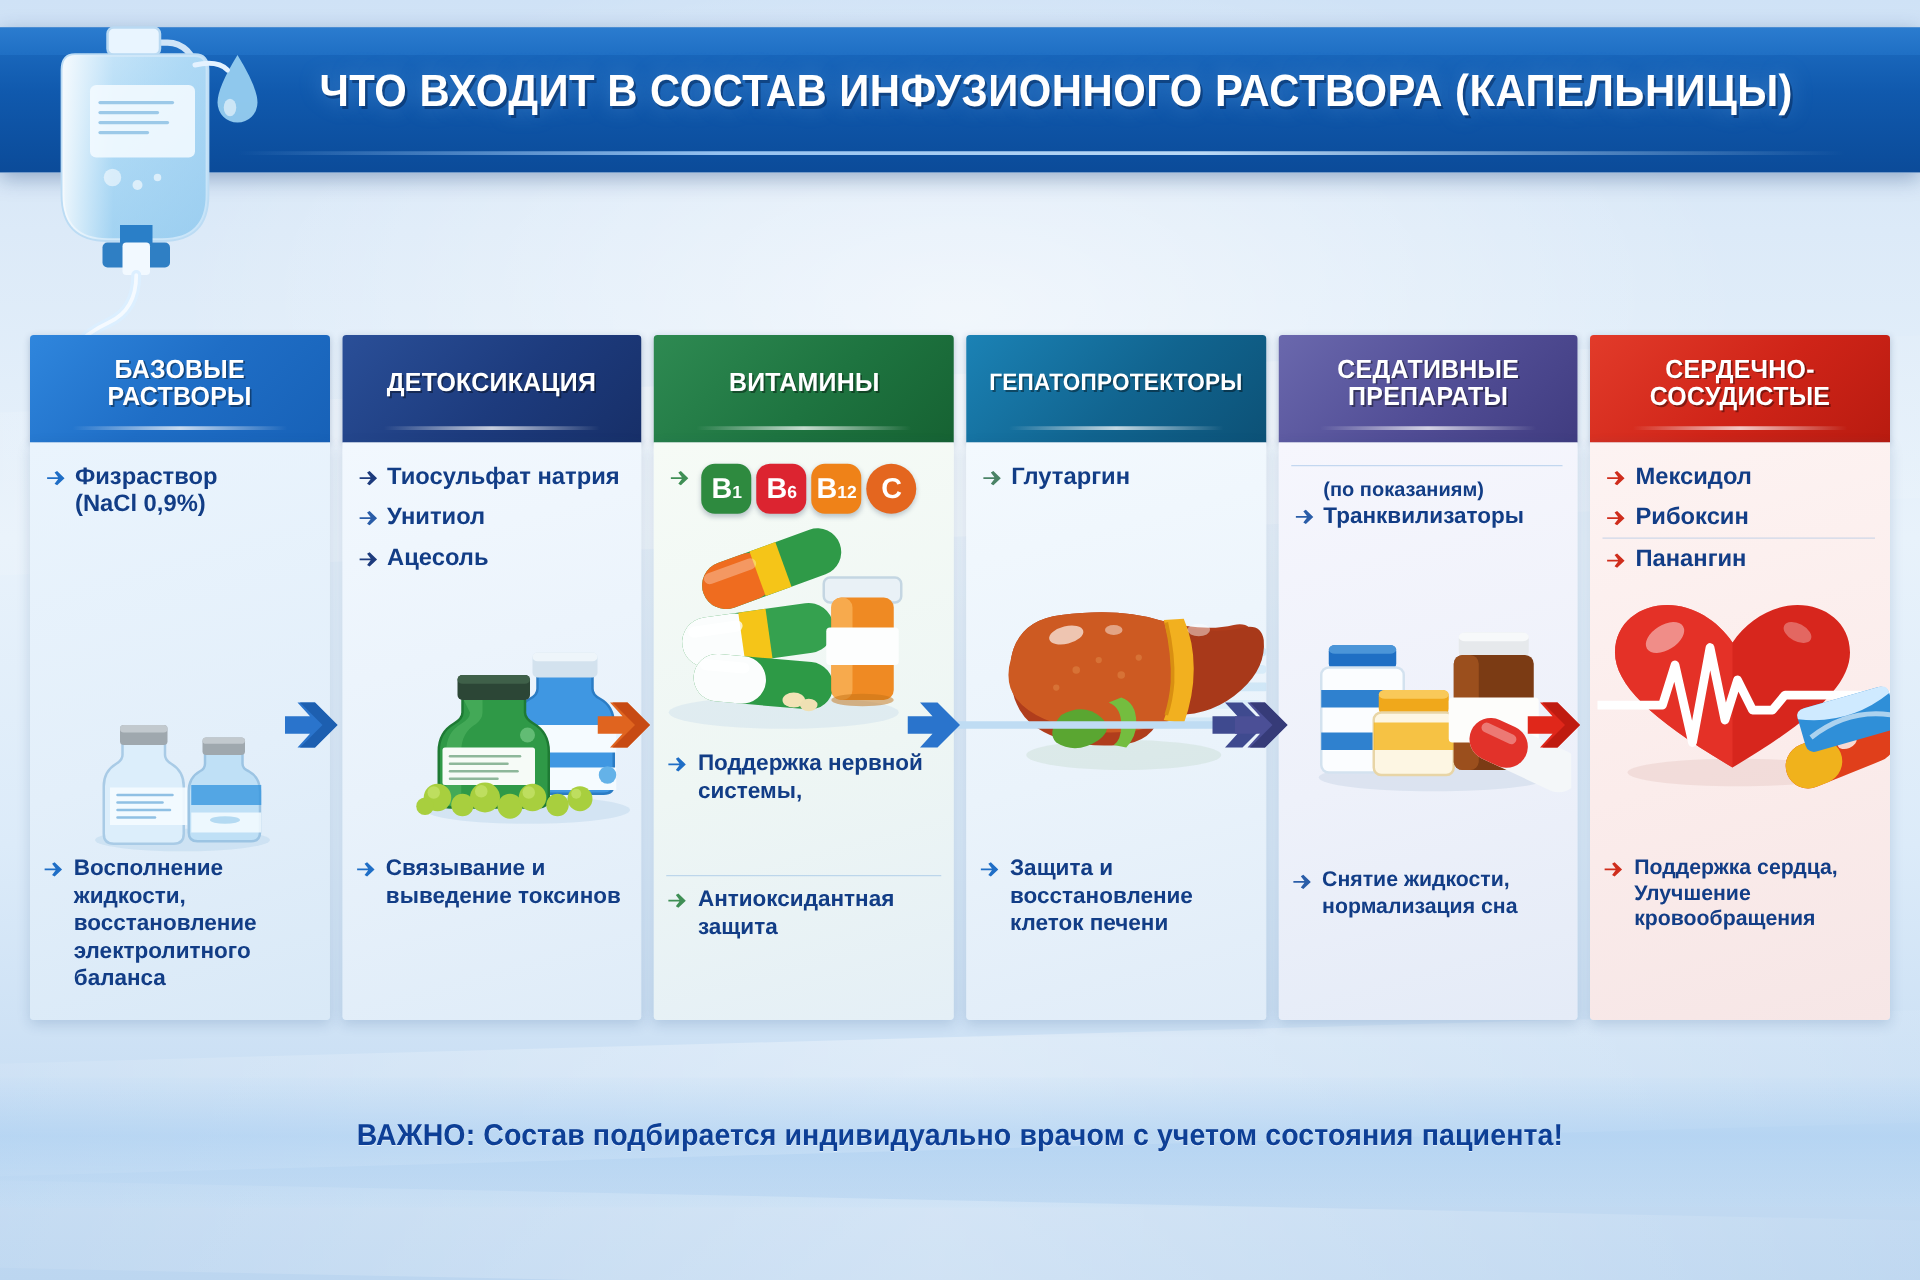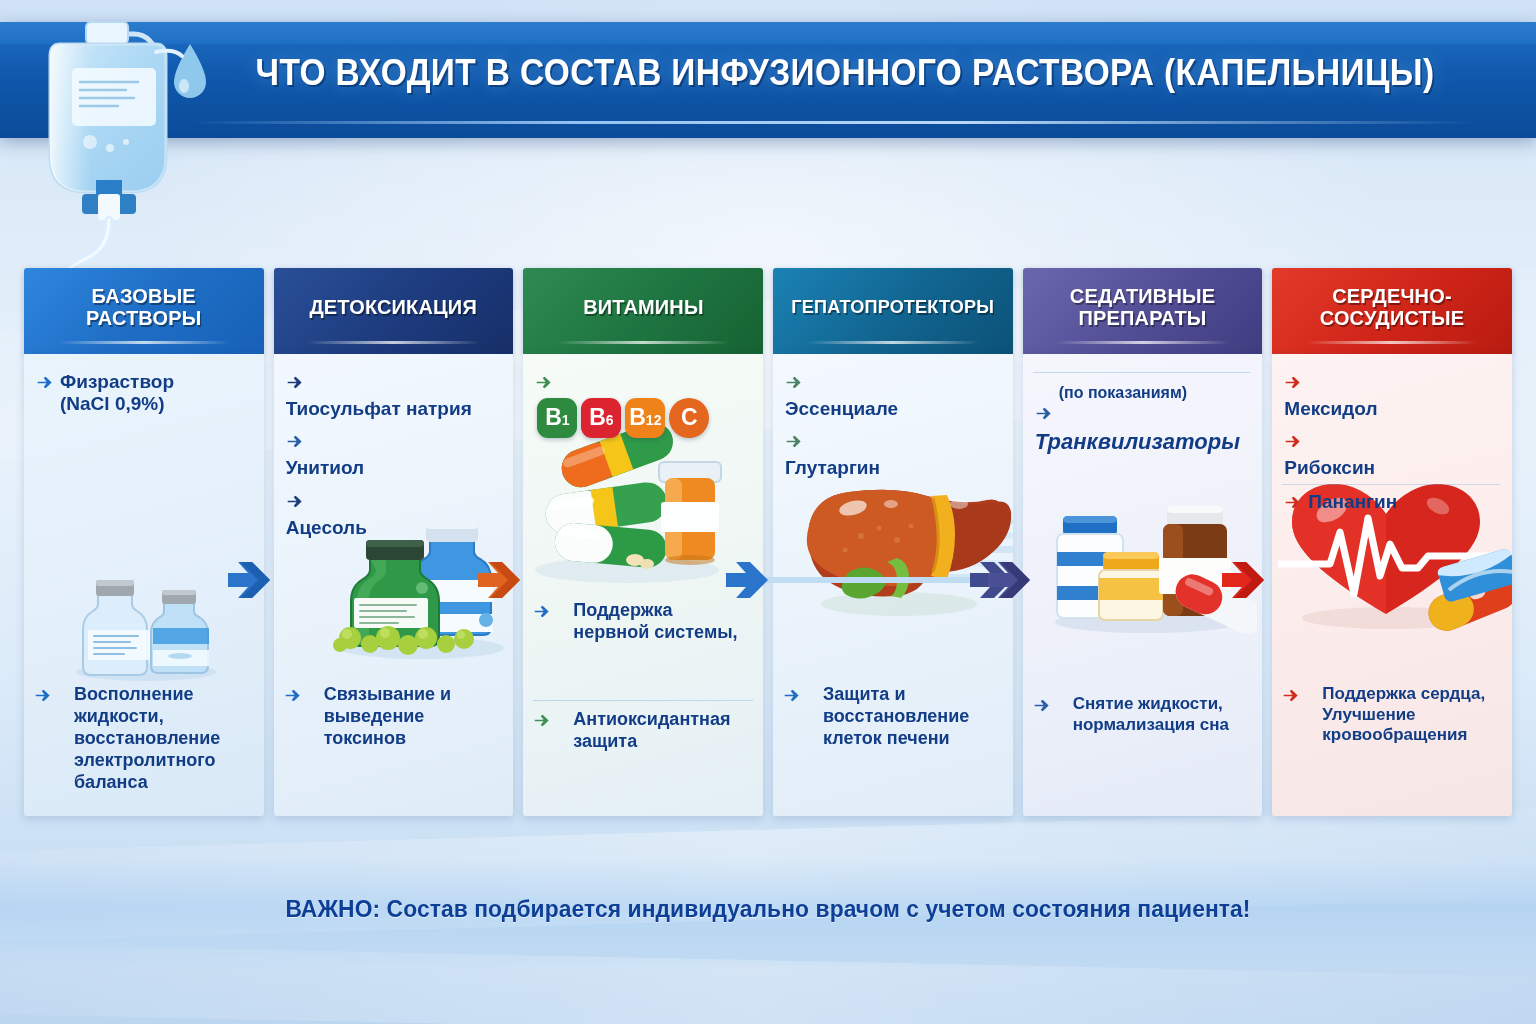--- a/index.html
+++ b/index.html
@@ -101,34 +101,34 @@
   }
 
   .item-list { position: relative; z-index: 3; }
   .item {
     display: flex; align-items: flex-start; gap: 7px;
     padding: 3px 0 4px 2px;
     color: #123d86;
     font-size: 19px; font-weight: 700; line-height: 1.18;
   }
   .item + .item { border-top: 1px solid rgba(120,170,220,0.35); padding-top: 6px; }
-  .item.no-rule + .item, .item.no-rule { border-top: none; flex-direction: column; }
+  .item.no-rule + .item, .item.no-rule { border-top: none; }
   .item-arrow { flex: 0 0 auto; width: 17px; height: 17px; margin-top: 3px; }
   .item-text { flex: 1 1 auto; }
   .note { font-size: 16px; font-weight: 700; color: #123d86; padding: 2px 0 0 26px; }
 
   .art {
     position: absolute; z-index: 2;
     pointer-events: none;
   }
 
   .outcome {
     position: absolute; z-index: 3;
     left: 10px; right: 10px;
-    display: flex; align-items: flex-start; gap: 23px;
+    display: flex; align-items: flex-start; gap: 8px;
     color: #123d86; font-size: 18px; font-weight: 700; line-height: 1.22;
   }
   .outcome .item-arrow { margin-top: 3px; }
 
   
   .c1 .col-head { background: linear-gradient(135deg, #2f86dd 0%, #1f6ec6 50%, #1761b7 100%); }
   .c1 .col-body { background: linear-gradient(165deg, #eaf4fd 0%, #e3effa 55%, #d9e9f7 100%); }
   .c2 .col-head { background: linear-gradient(135deg, #2a4f98 0%, #1d3b7d 55%, #172f68 100%); }
   .c2 .col-body { background: linear-gradient(165deg, #f2f8fe 0%, #e9f2fb 55%, #dfecf8 100%); }
   .c3 .col-head { background: linear-gradient(135deg, #2e8a52 0%, #1e7440 55%, #166232 100%); }
@@ -447,26 +447,20 @@
     <div class="col c4">
       <div class="col-head">
         <div class="col-head-title" style="font-size:19px;">ГЕПАТОПРОТЕКТОРЫ</div>
       </div>
       <div class="col-body">
         <div class="item-list">
           <div class="item no-rule">
             <svg class="item-arrow" viewBox="0 0 20 20">
                 <path d="M2 9.2h10.4l-3.4-4.4 2.4-1.6 7 6.8-7 6.8-2.4-1.6 3.4-4.4H2z" fill="#4a8366"></path>
               </svg>
-            <span class="item-text">Эссенциале</span>
-          </div>
-          <div class="item no-rule">
-            <svg class="item-arrow" viewBox="0 0 20 20">
-                <path d="M2 9.2h10.4l-3.4-4.4 2.4-1.6 7 6.8-7 6.8-2.4-1.6 3.4-4.4H2z" fill="#4a8366"></path>
-              </svg>
             <span class="item-text">Глутаргин</span>
           </div>
         </div>
 
         <div class="art" style="left:14px; top:120px;">
           <svg width="240" height="160" viewBox="0 0 240 160">
 
             <g opacity="0.35">
               <rect x="140" y="44" width="86" height="7" rx="3" fill="#9fcfee"></rect>
               <rect x="150" y="58" width="76" height="7" rx="3" fill="#b3dbf2"></rect>
@@ -516,21 +510,21 @@
         </div>
       </div>
       <div class="col-body">
         <div class="item-list">
           <div style="height:10px; border-top:1px solid rgba(120,170,220,0.4); margin:4px 0 0;"></div>
           <div class="note">(по показаниям)</div>
           <div class="item no-rule" style="padding-top:0;">
             <svg class="item-arrow" viewBox="0 0 20 20">
                 <path d="M2 9.2h10.4l-3.4-4.4 2.4-1.6 7 6.8-7 6.8-2.4-1.6 3.4-4.4H2z" fill="#2a5da8"></path>
               </svg>
-            <span class="item-text" style="font-size:22px;font-style:italic;">Транквилизаторы</span>
+            <span class="item-text" style="font-size:18px;">Транквилизаторы</span>
           </div>
         </div>
 
         <div class="art" style="left:14px; top:132px;">
           <svg width="220" height="150" viewBox="0 0 220 150">
             <ellipse cx="110" cy="136" rx="92" ry="11" fill="#c6d2e4" opacity="0.45"></ellipse>
 
             <rect x="26" y="30" width="54" height="20" rx="5" fill="#1f6fc4"></rect>
             <rect x="26" y="30" width="54" height="7" rx="5" fill="#4b95d8"></rect>
             <rect x="20" y="48" width="66" height="84" rx="6" fill="#fbfdff" stroke="#d3e2ef" stroke-width="2"></rect>

